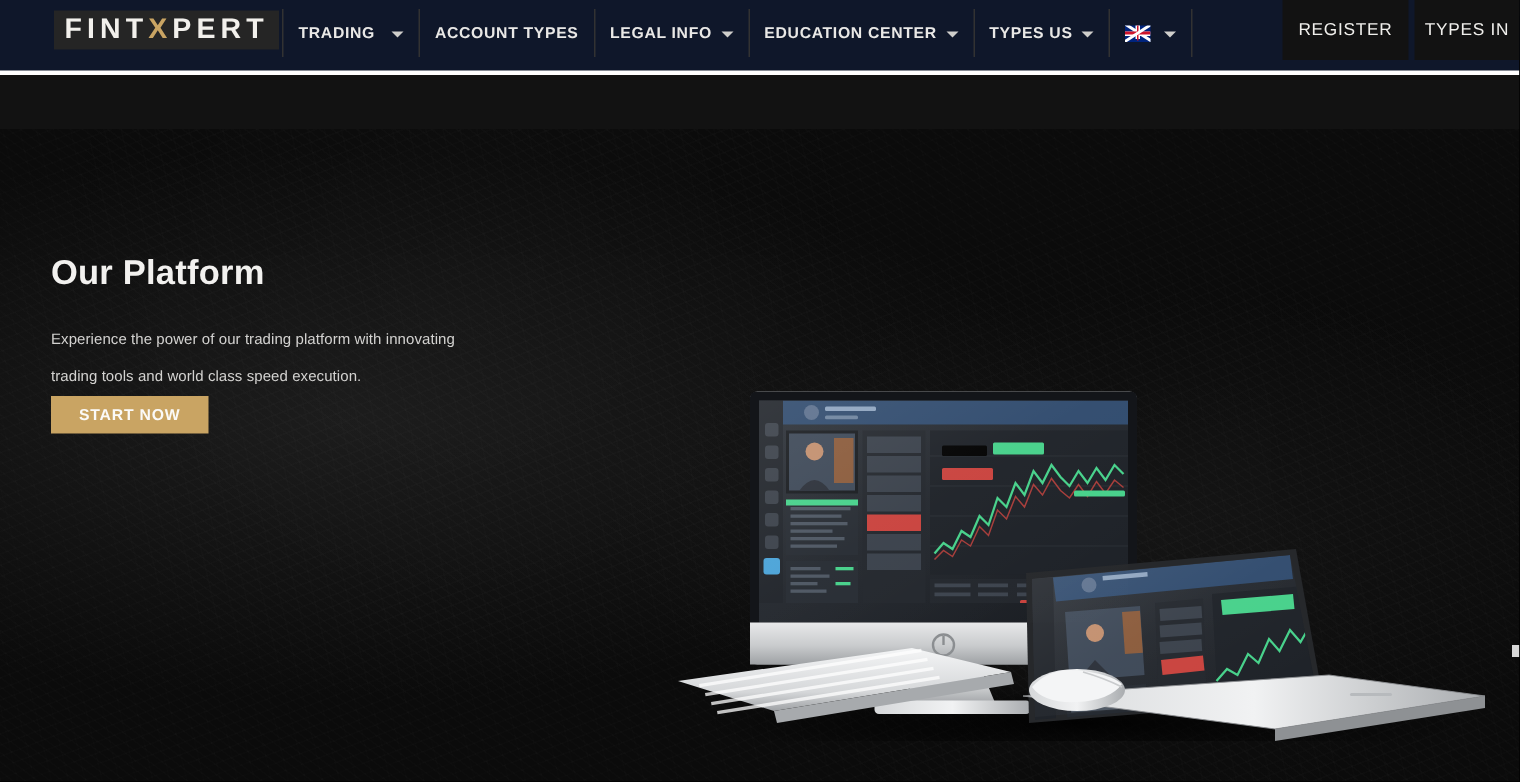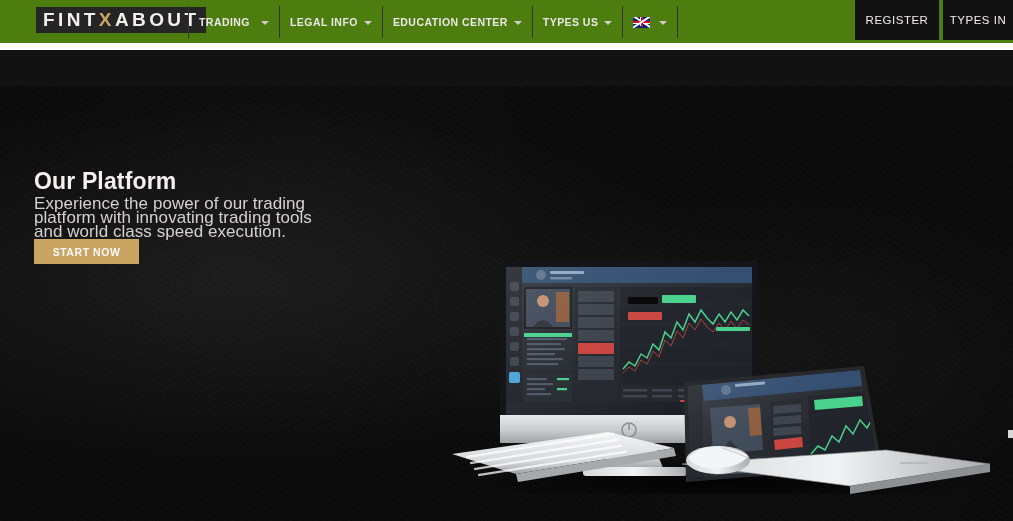--- a/index.html
+++ b/index.html
@@ -39,22 +39,22 @@
     white-space: nowrap;
     letter-spacing: .1px;
   }
 
   
   .header {
     position: absolute;
     top: 0; left: 0;
     width: 1013px;
     height: 50px;
-    background: #4d7c0f;
-    border-bottom: 7px solid #ffffff;
+    background: #0f172a;
+    border-bottom: 3px solid #ffffff;
     z-index: 10;
     text-align: center;
   }
 
   
   .logo {
     position: absolute;
     left: 36px;
     top: 7px;
     height: 26px;
@@ -229,25 +229,25 @@
     left: 34px;
     top: 82px;
     width: 300px;
     z-index: 3;
   }
   .hero-title {
     font-size: 23px;
     font-weight: 700;
     color: #f2f1ef;
     letter-spacing: .15px;
-    margin-bottom: 2px;
+    margin-bottom: 19px;
   }
   .hero-sub {
-    font-size: 17px;
-    line-height: 14px;
+    font-size: 10px;
+    line-height: 25px;
     color: #d3d2d0;
     letter-spacing: .05px;
   }
   .cta {
     display: inline-flex;
     align-items: center;
     justify-content: center;
     width: 105px;
     height: 25px;
     background: #c9a463;
@@ -289,30 +289,33 @@
 
   <div class="banner-strip">
     <div class="banner-text">of your partnership with us.</div>
   </div>
 
   <div class="header">
 
     <div class="logo">
       <span>FINT</span>
         <span class="gold">X</span>
-        <span>ABOUT</span>
+        <span>PERT</span>
     </div>
 
     <nav class="nav">
 
       <div class="nav-item">
         <span>TRADING</span>
         <span class="caret"></span>
       </div>
 
+      <div class="nav-item">
+        <span>ACCOUNT TYPES</span>
+      </div>
 
 
       <div class="nav-item">
         <span>LEGAL INFO</span>
         <span class="caret"></span>
       </div>
 
       <div class="nav-item">
         <span>EDUCATION CENTER</span>
         <span class="caret"></span>

